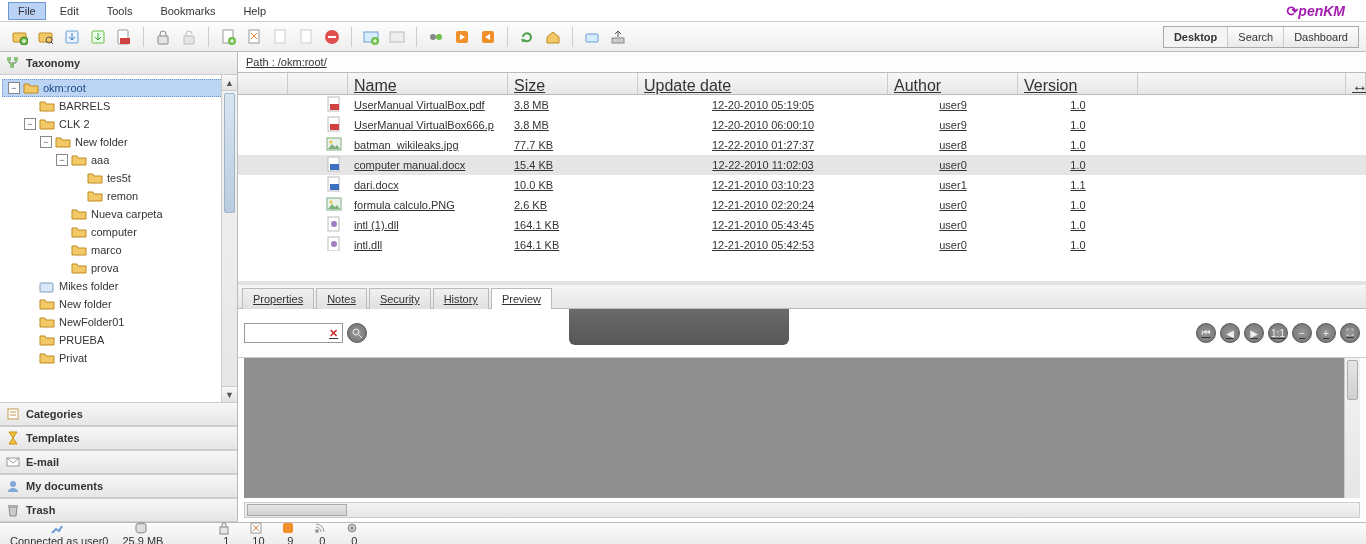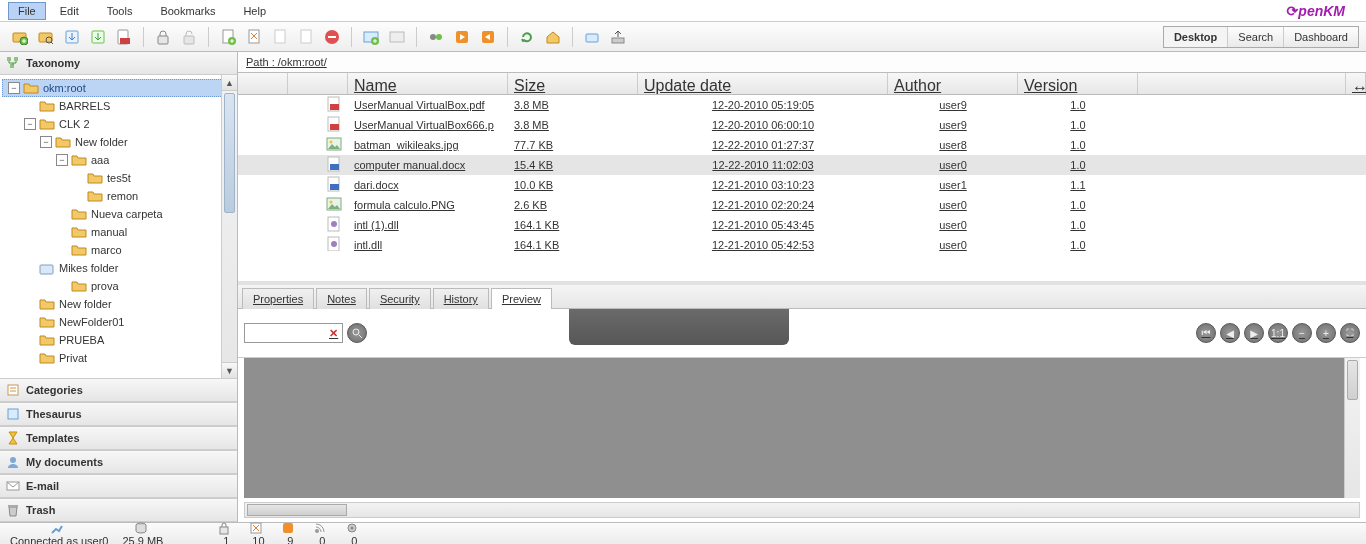--- a/index.html
+++ b/index.html
@@ -334,51 +334,51 @@
               <span>Nueva carpeta</span>
             </div>
             <div class="tree-node">
               <span class="ind" style="width:52px"></span>
               <span class="toggle blank"></span>
               <span class="folder-ic">
                 <svg width="16" height="14">
                   <path d="M1 3h5l1 2h8v7H1z" fill="#f3c967" stroke="#c08a1f"></path>
                 </svg>
               </span>
-              <span>manual</span>
+              <span>computer</span>
             </div>
             <div class="tree-node">
               <span class="ind" style="width:52px"></span>
               <span class="toggle blank"></span>
               <span class="folder-ic">
                 <svg width="16" height="14">
                   <path d="M1 3h5l1 2h8v7H1z" fill="#f3c967" stroke="#c08a1f"></path>
                 </svg>
               </span>
               <span>marco</span>
             </div>
             <div class="tree-node">
+              <span class="ind" style="width:52px"></span>
+              <span class="toggle blank"></span>
+              <span class="folder-ic">
+                <svg width="16" height="14">
+                  <path d="M1 3h5l1 2h8v7H1z" fill="#f3c967" stroke="#c08a1f"></path>
+                </svg>
+              </span>
+              <span>prova</span>
+            </div>
+            <div class="tree-node">
               <span class="ind" style="width:20px"></span>
               <span class="toggle blank"></span>
               <span class="folder-ic">
                 <svg width="16" height="14">
                   <rect x="1" y="4" width="13" height="9" rx="1" fill="#d8e8f8" stroke="#7fa0c0"></rect>
                 </svg>
               </span>
               <span>Mikes folder</span>
-            </div>
-            <div class="tree-node">
-              <span class="ind" style="width:52px"></span>
-              <span class="toggle blank"></span>
-              <span class="folder-ic">
-                <svg width="16" height="14">
-                  <path d="M1 3h5l1 2h8v7H1z" fill="#f3c967" stroke="#c08a1f"></path>
-                </svg>
-              </span>
-              <span>prova</span>
             </div>
             <div class="tree-node">
               <span class="ind" style="width:20px"></span>
               <span class="toggle blank"></span>
               <span class="folder-ic">
                 <svg width="16" height="14">
                   <path d="M1 3h5l1 2h8v7H1z" fill="#f3c967" stroke="#c08a1f"></path>
                 </svg>
               </span>
               <span>New folder</span>
@@ -427,50 +427,42 @@
           <svg width="14" height="14">
             <rect x="2" y="2" width="10" height="10" fill="#fff" stroke="#c89850"></rect>
             <path d="M4 5h6M4 8h6" stroke="#c89850"></path>
           </svg>
         </span>
       <span>Categories</span>
     </div>
     <div class="panel-hdr">
       <span class="mini-icon">
           <svg width="14" height="14">
-            <rect x="2" y="2" width="10" height="10" fill="#d8ecff" stroke="#6a9fd4"></rect>
-          </svg>
-        </span>
-      <span>Thesaurus</span>
-    </div>
-    <div class="panel-hdr">
-      <span class="mini-icon">
-          <svg width="14" height="14">
             <path d="M3 1l4 6-4 6h8l-4-6 4-6z" fill="#f0c040" stroke="#c89010"></path>
           </svg>
         </span>
       <span>Templates</span>
+    </div>
+    <div class="panel-hdr">
+      <span class="mini-icon">
+          <svg width="14" height="14">
+            <rect x="1" y="3" width="12" height="8" fill="#fff" stroke="#999"></rect>
+            <path d="M1 3l6 5 6-5" fill="none" stroke="#999"></path>
+          </svg>
+        </span>
+      <span>E-mail</span>
     </div>
     <div class="panel-hdr">
       <span class="mini-icon">
           <svg width="14" height="14">
             <circle cx="7" cy="5" r="3" fill="#7fa8d4"></circle>
             <path d="M2 13c0-3 3-4 5-4s5 1 5 4" fill="#7fa8d4"></path>
           </svg>
         </span>
       <span>My documents</span>
-    </div>
-    <div class="panel-hdr">
-      <span class="mini-icon">
-          <svg width="14" height="14">
-            <rect x="1" y="3" width="12" height="8" fill="#fff" stroke="#999"></rect>
-            <path d="M1 3l6 5 6-5" fill="none" stroke="#999"></path>
-          </svg>
-        </span>
-      <span>E-mail</span>
     </div>
     <div class="panel-hdr">
       <span class="mini-icon">
           <svg width="14" height="14">
             <path d="M3 4h8l-1 9H4z" fill="#ccc" stroke="#888"></path>
             <rect x="2" y="2" width="10" height="2" fill="#aaa"></rect>
           </svg>
         </span>
       <span>Trash</span>
     </div>

